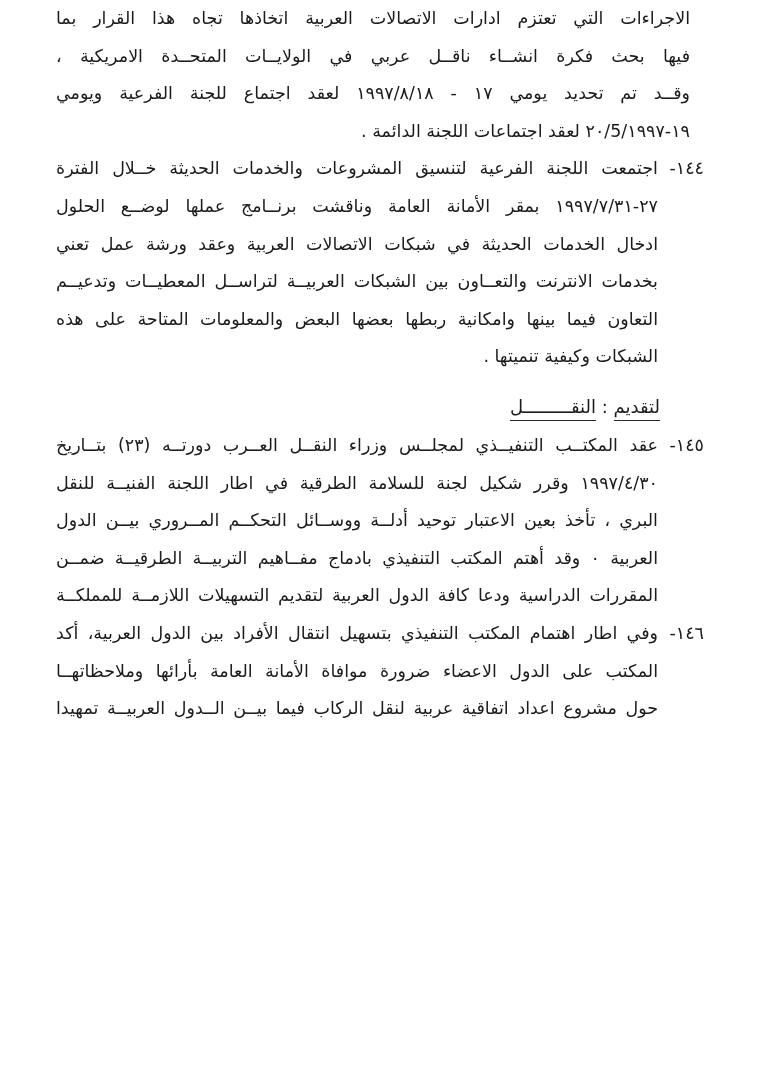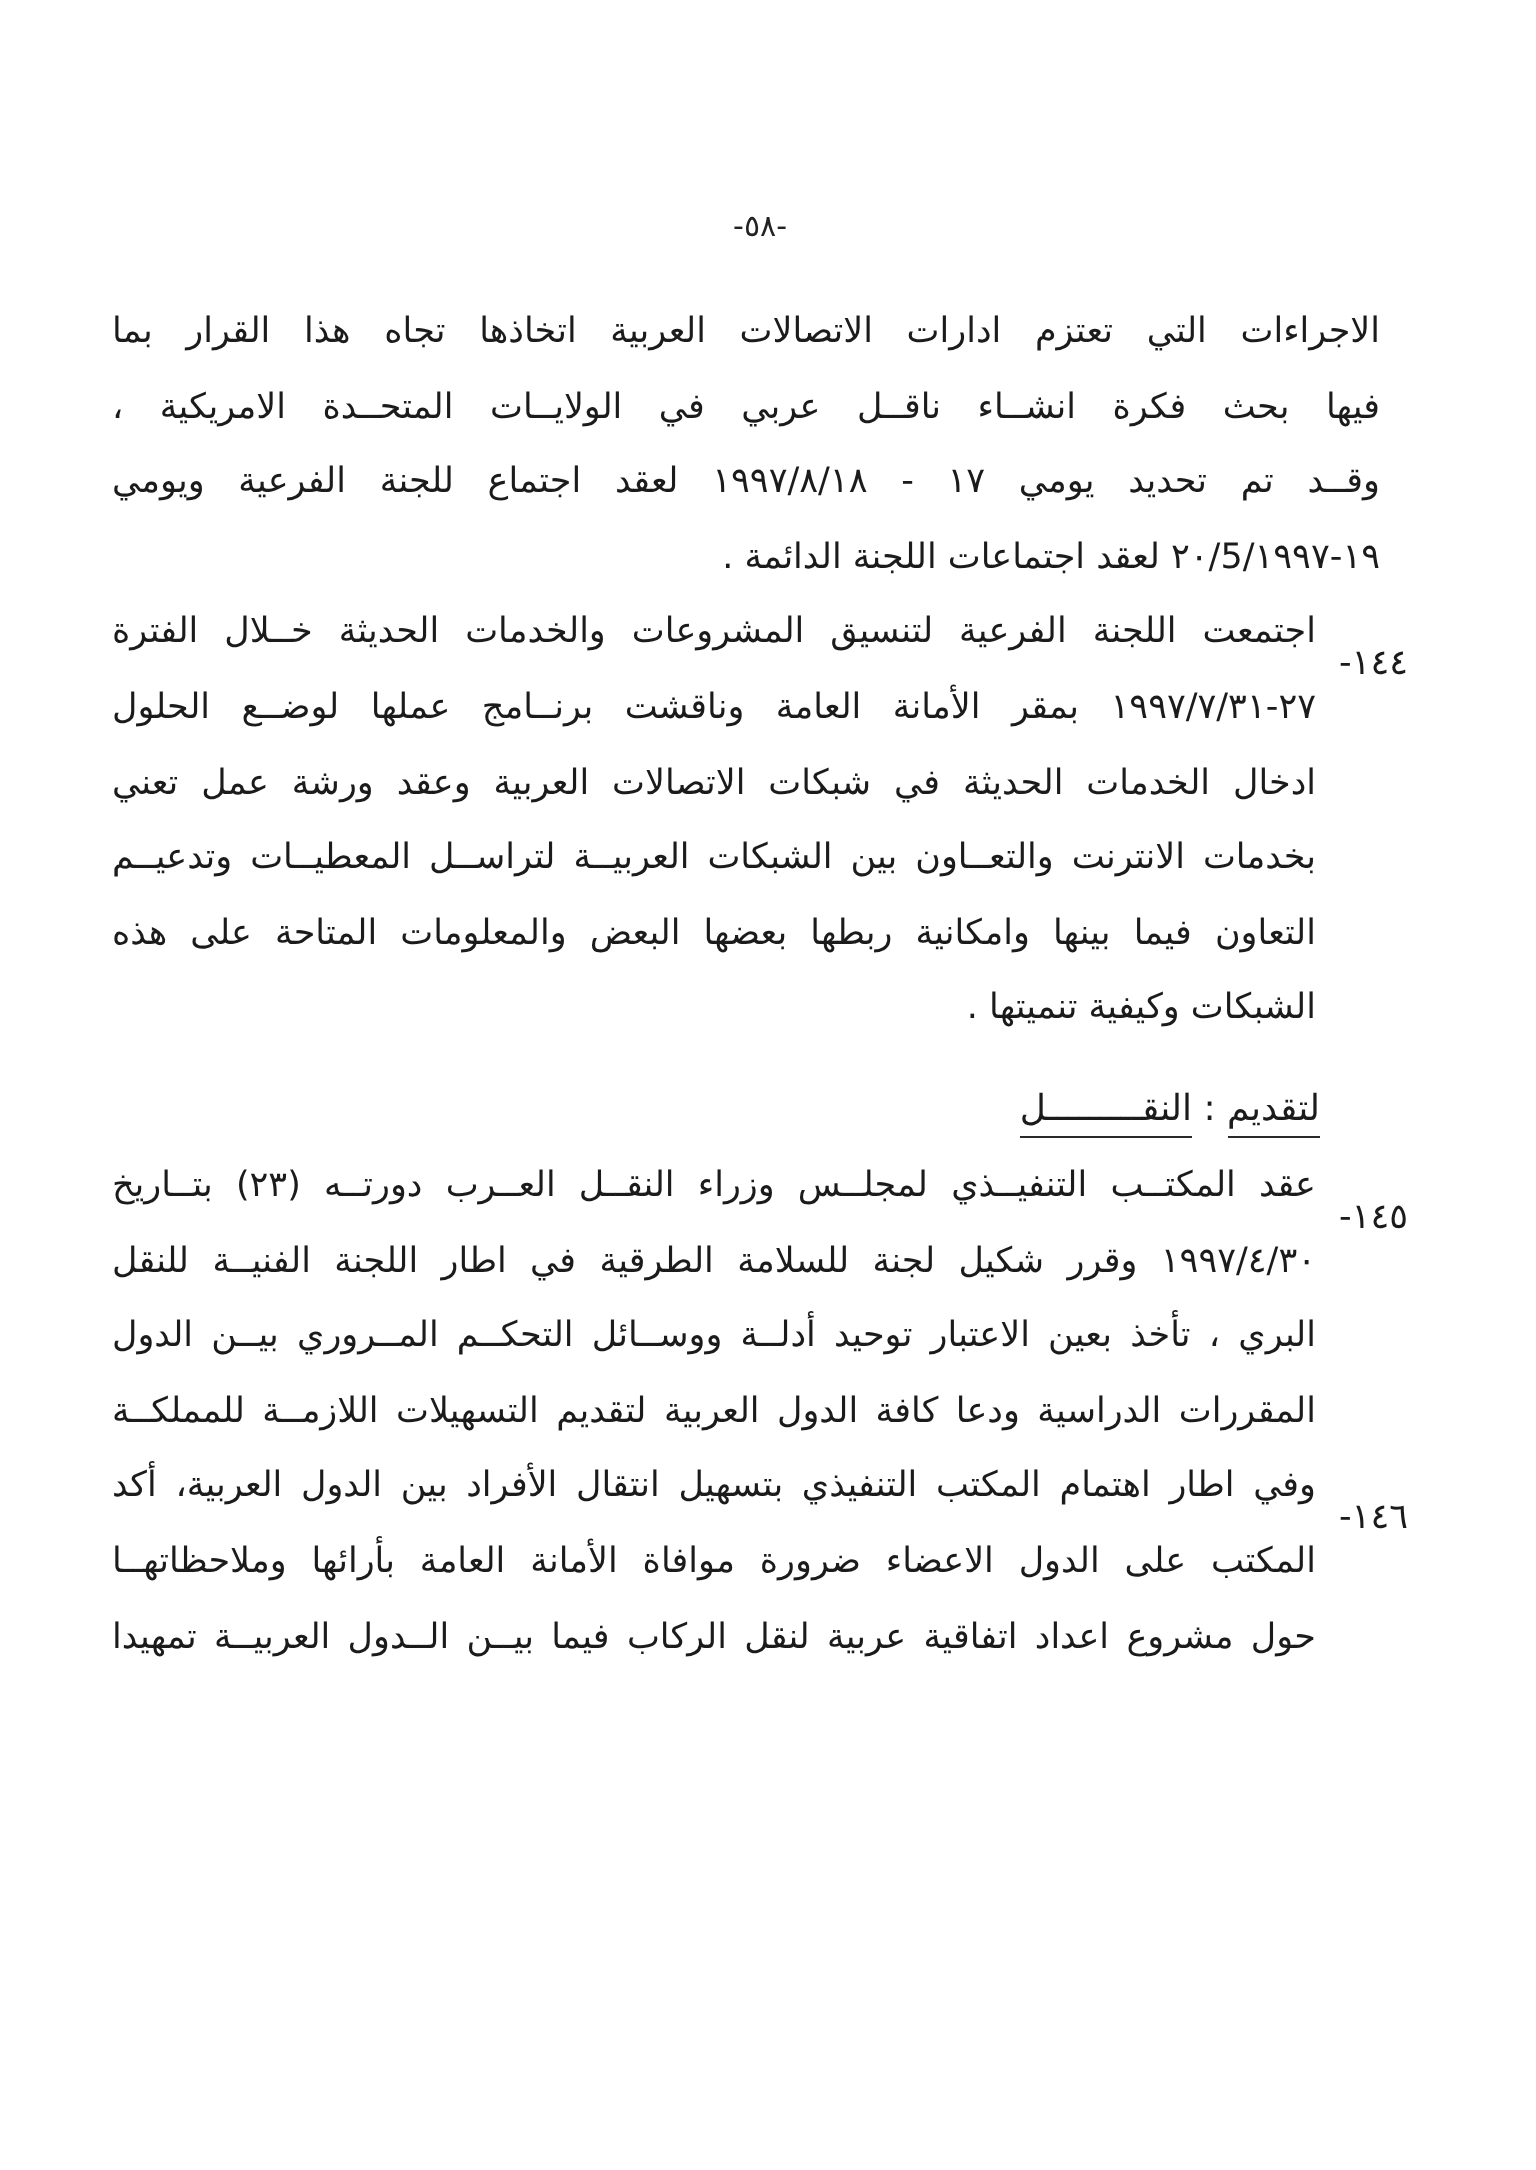--- a/index.html
+++ b/index.html
@@ -35,39 +35,38 @@
   .line.last {
     text-align-last: right;
     -moz-text-align-last: right;
   }
   .block { position: relative; }
   .block.plain    { margin-left: 0; margin-right: 14px; }
   .block.numbered { margin-right: 46px; }
   .block.numbered .num {
     position: absolute;
     right: -46px;
-    top: 16px;
+    top: 0;
     line-height: 37.6px;
     white-space: nowrap;
   }
   .heading {
     margin: 11px 44px 0 0;
     line-height: 40px;
     font-size: 18px;
   }
   .heading .u {
     border-bottom: 1.6px solid #2a2a2a;
     padding-bottom: 3px;
   }
 </style>
 </head>
 <body>
 
 <div class="page">
-  <div class="page-number">-٥٨-</div>
   <div class="content">
       <div class="block plain">
         <div class="line">الاجراءات التي تعتزم ادارات الاتصالات العربية اتخاذها تجاه هذا القرار بما</div>
         <div class="line">فيها بحث فكرة انشــاء ناقــل عربي في الولايــات المتحــدة الامريكية ،</div>
         <div class="line">وقــد تم تحديد يومي ١٧ - ١٩٩٧/٨/١٨ لعقد اجتماع للجنة الفرعية ويومي</div>
         <div class="line last">١٩-١٩٩٧/5/٢٠ لعقد اجتماعات اللجنة الدائمة .</div>
       </div>
       <div class="block numbered">
         <span class="num">١٤٤-</span>
         <div class="line">اجتمعت اللجنة الفرعية لتنسيق المشروعات والخدمات الحديثة خــلال الفترة</div>
@@ -76,20 +75,21 @@
         <div class="line">بخدمات الانترنت والتعــاون بين الشبكات العربيــة لتراســل المعطيــات وتدعيــم</div>
         <div class="line">التعاون فيما بينها وامكانية ربطها بعضها البعض والمعلومات المتاحة على هذه</div>
         <div class="line last">الشبكات وكيفية تنميتها .</div>
       </div>
       <div class="heading"><span class="u">لتقديم</span><span> : </span><span class="u">النقـــــــــل</span></div>
       <div class="block numbered">
         <span class="num">١٤٥-</span>
         <div class="line">عقد المكتــب التنفيــذي لمجلــس وزراء النقــل العــرب دورتــه (٢٣) بتــاريخ</div>
         <div class="line">١٩٩٧/٤/٣٠ وقرر شكيل لجنة للسلامة الطرقية في اطار اللجنة الفنيــة للنقل</div>
         <div class="line">البري ، تأخذ بعين الاعتبار توحيد أدلــة ووســائل التحكــم المــروري بيــن الدول</div>
+        <div class="line">العربية ٠ وقد أهتم المكتب التنفيذي بادماج مفــاهيم التربيــة الطرقيــة ضمــن</div>
         <div class="line">المقررات الدراسية ودعا كافة الدول العربية لتقديم التسهيلات اللازمــة للمملكــة</div>
       </div>
       <div class="block numbered">
         <span class="num">١٤٦-</span>
         <div class="line">وفي اطار اهتمام المكتب التنفيذي بتسهيل انتقال الأفراد بين الدول العربية، أكد</div>
         <div class="line">المكتب على الدول الاعضاء ضرورة موافاة الأمانة العامة بأرائها وملاحظاتهــا</div>
         <div class="line">حول مشروع اعداد اتفاقية عربية لنقل الركاب فيما بيــن الــدول العربيــة تمهيدا</div>
       </div>
     </div>
 </div>

